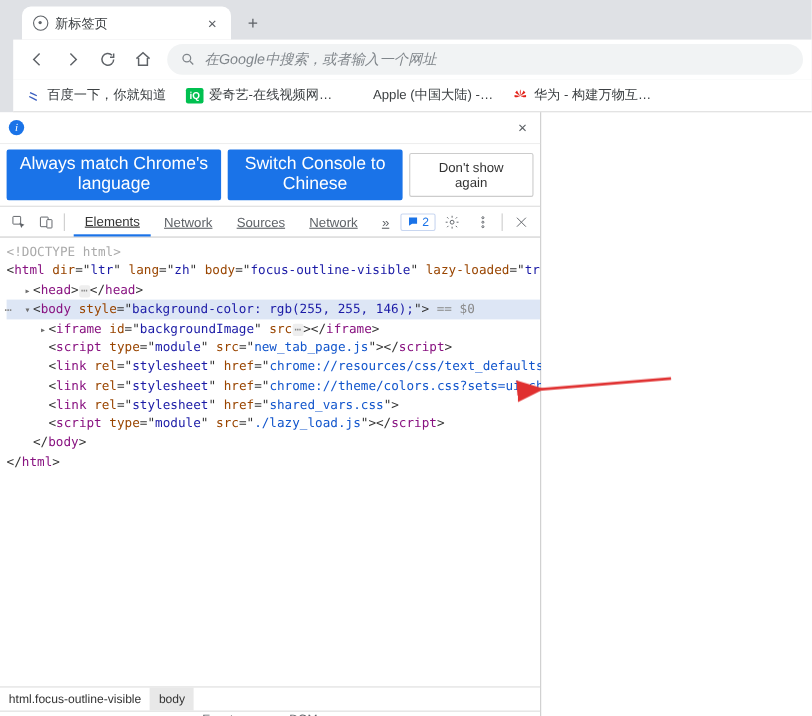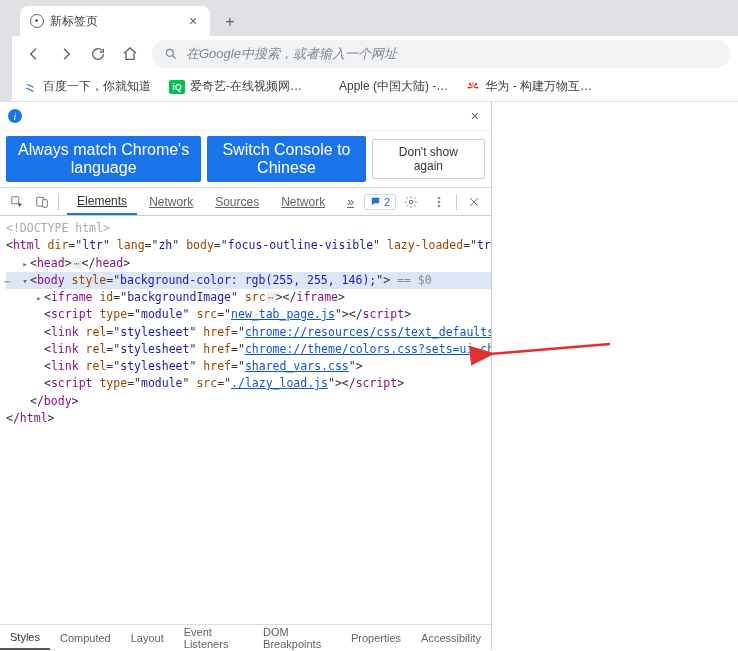--- a/index.html
+++ b/index.html
@@ -44,21 +44,21 @@
 
 .elements-tree { font-family: Menlo, Consolas, monospace; font-size:11.5px; line-height:1.5; padding: 4px 0 4px 6px; height: 408px; overflow:auto; position:relative; }
 .tree-line { white-space:nowrap; }
 .indent1 { padding-left: 14px; }
 .indent2 { padding-left: 28px; }
 .tw { display:inline-block; width:10px; color:#6e6e6e; text-align:center; cursor:pointer; font-size:9px; }
 .c-doctype { color:#aaa; }
 .c-tag { color:#881280; }
 .c-attr { color:#994500; }
 .c-val { color:#1a1aa6; }
-.c-link { color:#1155cc; text-decoration:underline; }
+.c-link { color:#1155cc; }
 .c-ellipsis { color:#888; background:#eee; padding:0 2px; border-radius:2px; font-size:10px; }
 .c-sel { color:#888; }
 .hl-line { background:#dde6f5; display:block; position:relative; }
 .hl-dots { position:absolute; left:-2px; top:2px; color:#888; font-size:11px; letter-spacing:-1px; }
 
 .crumbs { border-top:1px solid #ddd; height:22px; display:flex; align-items:center; font-size:11px; }
 .crumb { padding:0 8px; height:100%; display:flex; align-items:center; color:#333; cursor:pointer; }
 .crumb.sel { background:#e8e8e8; }
 
 .styles-bar { border-top:1px solid #ddd; height:26px; display:flex; align-items:center; font-size:11px; color:#5f6368; }
@@ -204,20 +204,24 @@
     <div class="tree-line indent2"><span class="tw">▸</span>&lt;<span class="c-tag">iframe</span> <span class="c-attr">id</span>="<span class="c-val">backgroundImage</span>" <span class="c-attr">src</span><span class="c-ellipsis">⋯</span>&gt;&lt;/<span class="c-tag">iframe</span>&gt;</div>
     <div class="tree-line indent2"><span class="tw"></span>&lt;<span class="c-tag">script</span> <span class="c-attr">type</span>="<span class="c-val">module</span>" <span class="c-attr">src</span>="<span class="c-link">new_tab_page.js</span>"&gt;&lt;/<span class="c-tag">script</span>&gt;</div>
     <div class="tree-line indent2"><span class="tw"></span>&lt;<span class="c-tag">link</span> <span class="c-attr">rel</span>="<span class="c-val">stylesheet</span>" <span class="c-attr">href</span>="<span class="c-link">chrome://resources/css/text_defaults_md.css</span>"&gt;</div>
     <div class="tree-line indent2"><span class="tw"></span>&lt;<span class="c-tag">link</span> <span class="c-attr">rel</span>="<span class="c-val">stylesheet</span>" <span class="c-attr">href</span>="<span class="c-link">chrome://theme/colors.css?sets=ui,chrome</span>"&gt;</div>
     <div class="tree-line indent2"><span class="tw"></span>&lt;<span class="c-tag">link</span> <span class="c-attr">rel</span>="<span class="c-val">stylesheet</span>" <span class="c-attr">href</span>="<span class="c-link">shared_vars.css</span>"&gt;</div>
     <div class="tree-line indent2"><span class="tw"></span>&lt;<span class="c-tag">script</span> <span class="c-attr">type</span>="<span class="c-val">module</span>" <span class="c-attr">src</span>="<span class="c-link">./lazy_load.js</span>"&gt;&lt;/<span class="c-tag">script</span>&gt;</div>
     <div class="tree-line indent1"><span class="tw"></span>&lt;/<span class="c-tag">body</span>&gt;</div>
     <div class="tree-line">&lt;/<span class="c-tag">html</span>&gt;</div>
   </div>
 
+  <div class="crumbs">
+    <div class="crumb">html.focus-outline-visible</div>
+    <div class="crumb sel">body</div>
+  </div>
 
   <div class="styles-bar">
     <div class="styles-tab active">Styles</div>
     <div class="styles-tab">Computed</div>
     <div class="styles-tab">Layout</div>
     <div class="styles-tab">Event Listeners</div>
     <div class="styles-tab">DOM Breakpoints</div>
     <div class="styles-tab">Properties</div>
     <div class="styles-tab">Accessibility</div>
   </div>

